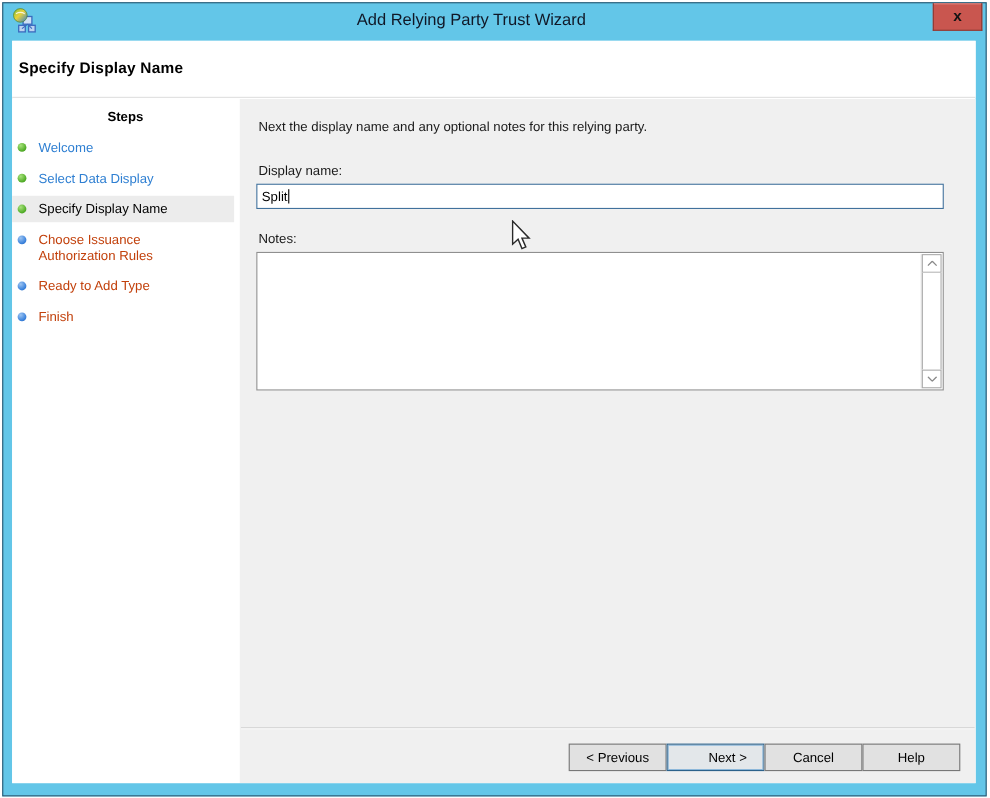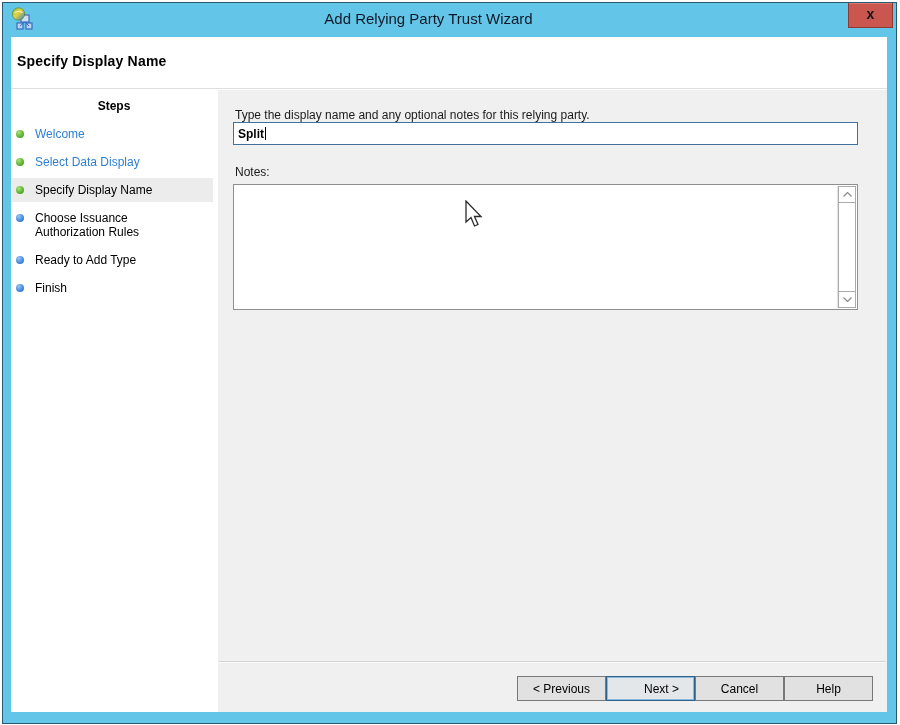--- a/index.html
+++ b/index.html
@@ -34,34 +34,34 @@
   .sidebar { width:202px; background:#ffffff; padding-top:9px; flex:none; }
   .steps-title { font-size:12px; font-weight:bold; color:#000; padding:0 0 9px 4px;text-align:center; }
   .step { display:flex; align-items:flex-start; padding:5px 2px 5px 4px;
           margin-bottom:4px; font-size:12px; line-height:14px; }
   .step .dot { width:8px; height:8px; border-radius:50%; margin:3px 11px 0 1px; flex:none; }
   .step.done .dot { background:radial-gradient(circle at 35% 30%, #a8e27c, #53ae29 65%, #3c8c1b); }
   .step.todo .dot { background:radial-gradient(circle at 35% 30%, #9cc4f2, #3b82dc 65%, #2763b4); }
   .step.link  { color:#2e7fd2; }
   .step.link .lbl { cursor:pointer; }
   .step.current { background:#ececec; color:#000; }
-  .step.todo { color:#000000; }
+  .step.todo { color:#c2410c; }
   .step .lbl { max-width:160px; }
 
   .col-gap { width:5px; background:#ffffff; flex:none; }
 
   
   .main { flex:1; background:#f0f0f0; display:flex; flex-direction:column; position:relative; }
   .intro { margin:18px 17px 0 17px; font-size:12px; color:#1a1a1a; }
   .field-label { margin:26px 0 5px 17px; font-size:12px; color:#1a1a1a; }
   .field-label.notes { margin-top:20px; }
 
   .textbox { margin:0 29px 0 15px; height:23px; background:#ffffff;
              border:1px solid #41719c; font-size:12px; color:#000;
-             padding:4px 3px 0 4px; white-space:pre;font-weight:bold; }
+             padding:4px 3px 0 4px; white-space:pre; }
   .caret { display:inline-block; width:1px; height:13px; background:#000;
            vertical-align:-2px; margin-left:1px; }
 
   .notes-box { margin:0 29px 0 15px; height:126px; background:#ffffff;
                border:1px solid #8f8f8f; display:flex; }
   .notes-text { flex:1; font-size:12px; padding:2px 4px; color:#000; }
   .vscroll { width:19px; flex:none; border-left:1px solid #e2e2e2; margin:1px;
              display:flex; flex-direction:column; background:#ffffff; }
   .scroll-btn { height:17px; flex:none; background:#ffffff; border:1px solid #ababab;
                 display:flex; align-items:center; justify-content:center; }
@@ -140,22 +140,23 @@
         </div>
         <div class="step todo">
           <span class="dot"></span>
           <span class="lbl">Finish</span>
         </div>
       </div>
 
       <div class="col-gap"></div>
 
       <div class="main">
-        <div class="intro">Type the display name and any optional notes for this relying party.</div>
+        <div class="intro">Next the display name and any optional notes for this relying party.</div>
 
+        <div class="field-label">Display name:</div>
         <div class="textbox"><span>Split</span><span class="caret"></span></div>
 
         <div class="field-label notes">Notes:</div>
         <div class="notes-box">
           <div class="notes-text"></div>
           <div class="vscroll">
             <div class="scroll-btn">
               <svg width="9" height="5" viewBox="0 0 9 5">
                   <polyline points="0.5,4.5 4.5,0.5 8.5,4.5" fill="none" stroke="#8a8a8a" stroke-width="1.2"></polyline>
                 </svg>

